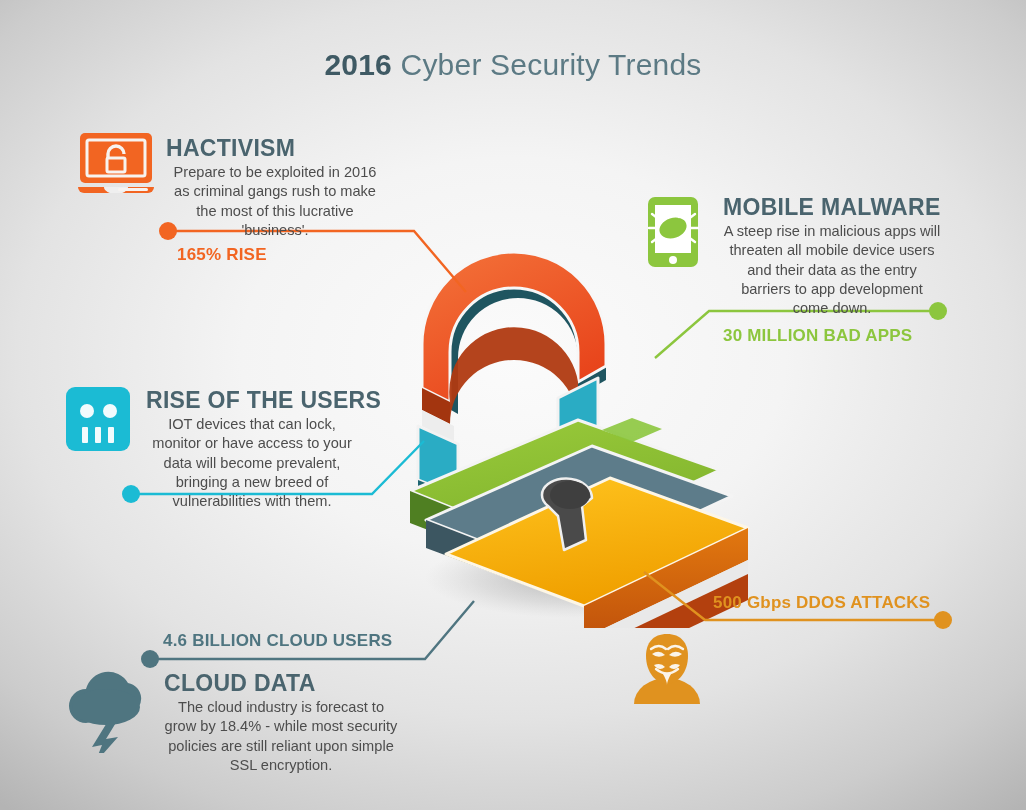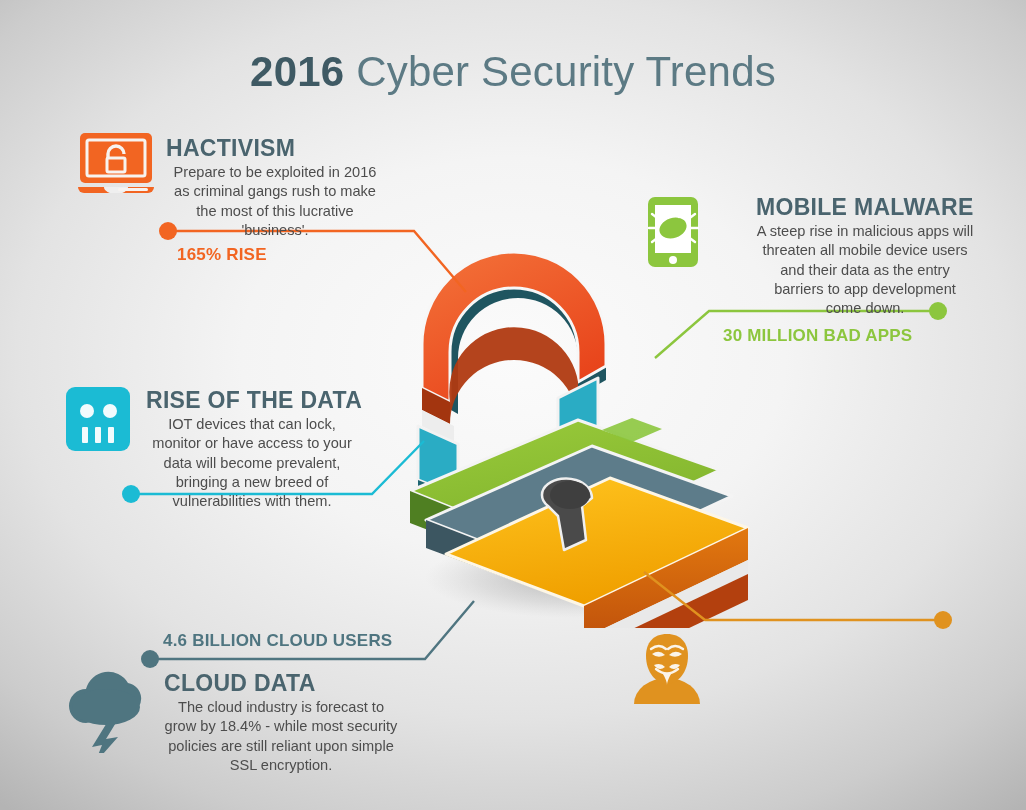--- a/index.html
+++ b/index.html
@@ -22,21 +22,21 @@
     overflow: hidden;
   }
 
   
   #title {
     position: absolute;
     top: 48px;
     left: 0;
     width: 1026px;
     text-align: center;
-    font-size: 42px;
+    font-size: 30px;
     letter-spacing: 0.2px;
     white-space: nowrap;
   }
   #title .year {
     font-weight: bold;
     color: #3f5a64;
   }
   #title .rest {
     font-weight: normal;
     color: #5c7a84;
@@ -227,54 +227,55 @@
         <path d="M16 32 L7 32"></path>
         <path d="M18 40 L10 46"></path>
         <path d="M45 24 L53 18"></path>
         <path d="M47 32 L56 32"></path>
         <path d="M45 40 L53 46"></path>
         <path d="M26 21 L23 13"></path>
         <path d="M37 21 L41 13"></path>
       </g>
     </svg>
   </div>
-  <div class="block" style="left:756px; top:195px; width:218px;">
+  <div class="block" style="left:723px; top:195px; width:218px;">
     <p class="blk-head">MOBILE MALWARE</p>
     <p class="blk-body">A steep rise in malicious apps will threaten all mobile device users and their data as the entry barriers to app development come down.</p>
   </div>
   <div class="stat" style="left:723px; top:326px; color:#8CC63E;">30 MILLION BAD APPS</div>
 
   <div class="icon-box" style="left:65px; top:386px;">
     <svg width="66" height="66" viewBox="0 0 66 66">
       <rect x="1" y="1" width="64" height="64" rx="9" fill="#1BBBD4"></rect>
       <circle cx="22" cy="25" r="7" fill="#F2FBFD"></circle>
       <circle cx="45" cy="25" r="7" fill="#F2FBFD"></circle>
       <rect x="17" y="41" width="6" height="16" rx="1" fill="#F2FBFD"></rect>
       <rect x="30" y="41" width="6" height="16" rx="1" fill="#F2FBFD"></rect>
       <rect x="43" y="41" width="6" height="16" rx="1" fill="#F2FBFD"></rect>
     </svg>
   </div>
   <div class="block" style="left:146px; top:388px; width:212px;">
-    <p class="blk-head">RISE OF THE DATA</p>
+    <p class="blk-head">RISE OF THE USERS</p>
     <p class="blk-body">IOT devices that can lock, monitor or have access to your data will become prevalent, bringing a new breed of vulnerabilities with them.</p>
   </div>
 
   <div class="stat" style="left:163px; top:631px; color:#4F7580;">4.6 BILLION CLOUD USERS</div>
   <div class="icon-box" style="left:62px; top:671px;">
     <svg width="88" height="82" viewBox="0 0 88 82">
       <path d="M24 52 a17 17 0 0 1 0 -34 a23 23 0 0 1 42 -6 a16 16 0 0 1 2 31 a16 16 0 0 1 -4 1 Z" fill="#4F7580"></path>
       <ellipse cx="44" cy="36" rx="34" ry="18" fill="#4F7580"></ellipse>
       <path d="M46 50 L30 76 L40 74 L33 92 L56 66 L44 68 L55 50 Z" fill="#4F7580"></path>
     </svg>
   </div>
   <div class="block" style="left:152px; top:671px; width:234px;margin-left:12px;">
     <p class="blk-head">CLOUD DATA</p>
     <p class="blk-body">The cloud industry is forecast to grow by 18.4% - while most security policies are still reliant upon simple SSL encryption.</p>
   </div>
 
+  <div class="stat" style="left:713px; top:593px; color:#E0921F;">500 Gbps DDOS ATTACKS</div>
   <div class="icon-box" style="left:632px; top:632px;">
     <svg width="70" height="72" viewBox="0 0 70 72">
 
       <path d="M2 72 a33 26 0 0 1 66 0 Z" fill="#E0921F"></path>
 
       <path d="M35 2 c14 0 21 9 21 22 c0 16 -10 28 -21 28 c-11 0 -21 -12 -21 -28 c0 -13 7 -22 21 -22 Z" fill="#E0921F"></path>
 
       <path d="M20 22 q7 -5 13 1 q-7 4 -13 -1 Z" fill="#FBF4E9"></path>
       <path d="M50 22 q-7 -5 -13 1 q7 4 13 -1 Z" fill="#FBF4E9"></path>
 

